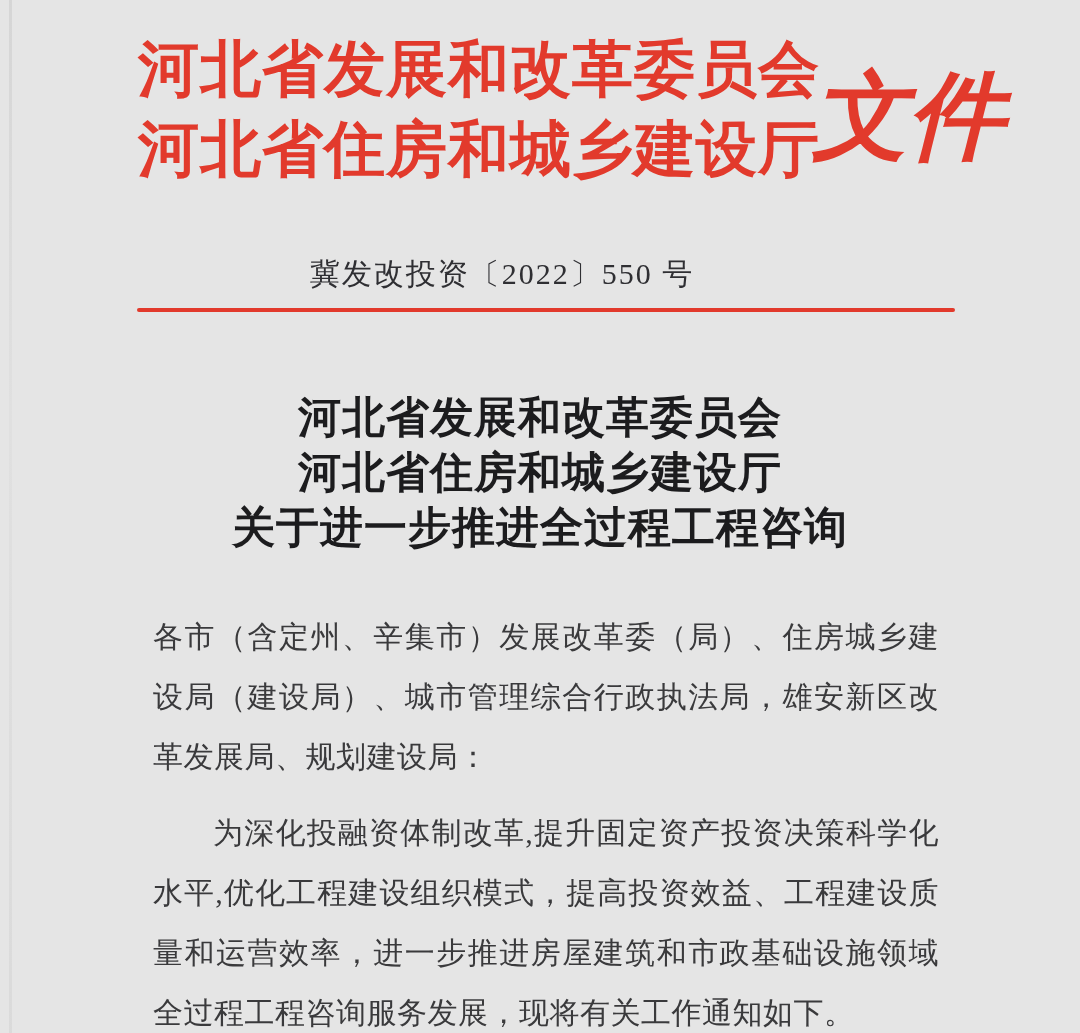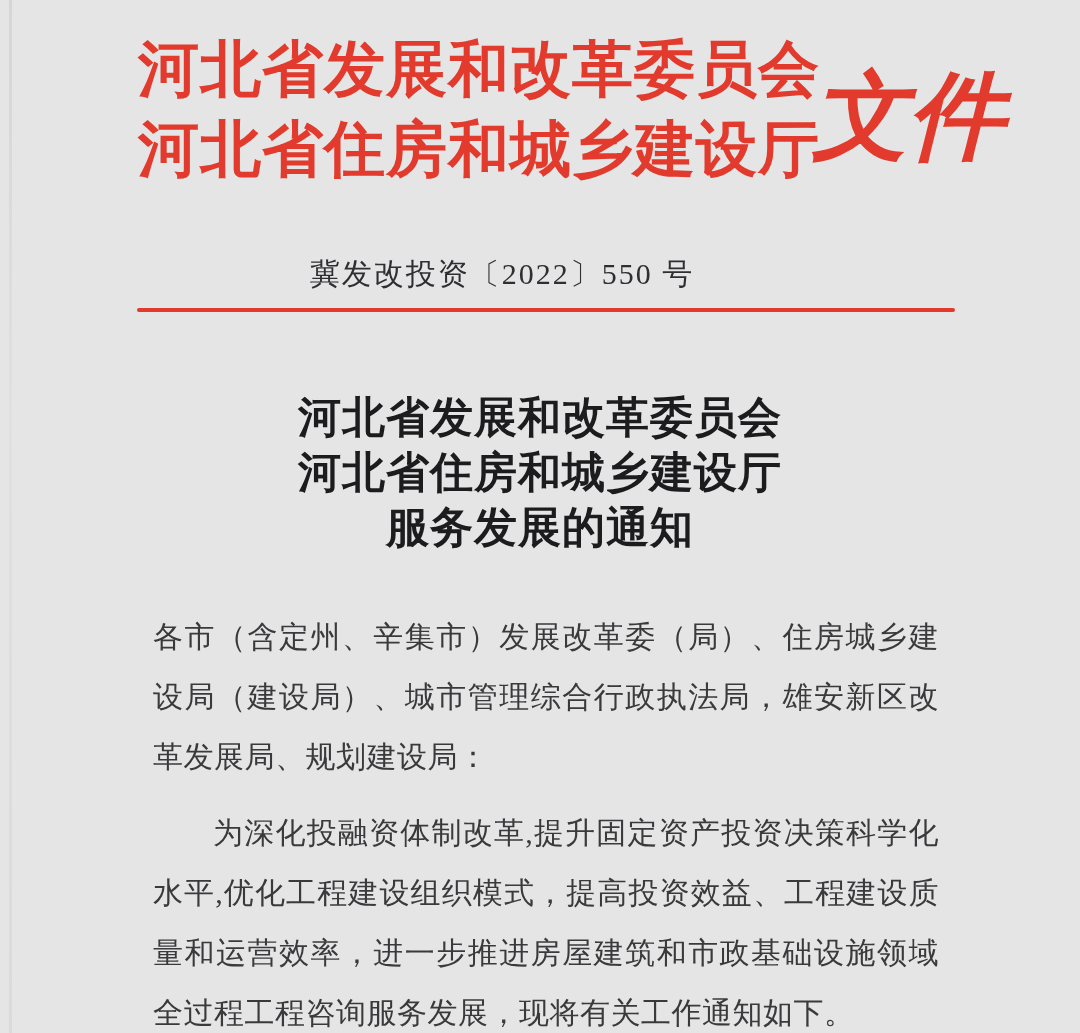--- a/index.html
+++ b/index.html
@@ -114,21 +114,21 @@
     <div class="doc-label accent-text" style="color: rgb(226, 58, 44); font-style: italic;">文件</div>
   </header>
 
   <div class="doc-number">冀发改投资〔2022〕550 号</div>
 
   <div class="red-rule accent-bg" style="background: rgb(226, 58, 44);"></div>
 
   <div class="title-block">
     <div class="title-line">河北省发展和改革委员会</div>
     <div class="title-line">河北省住房和城乡建设厅</div>
-    <div class="title-line">服务发展的通知</div>
+    <div class="title-line">关于进一步推进全过程工程咨询</div>
   </div>
 
   <main class="body-block">
     <p>各市（含定州、辛集市）发展改革委（局）、住房城乡建设局（建设局）、城市管理综合行政执法局，雄安新区改革发展局、规划建设局：</p>
     <p class="para-indent">为深化投融资体制改革,提升固定资产投资决策科学化水平,优化工程建设组织模式，提高投资效益、工程建设质量和运营效率，进一步推进房屋建筑和市政基础设施领域全过程工程咨询服务发展，现将有关工作通知如下。</p>
   </main>
 
 </div>
 
 </body></html>

